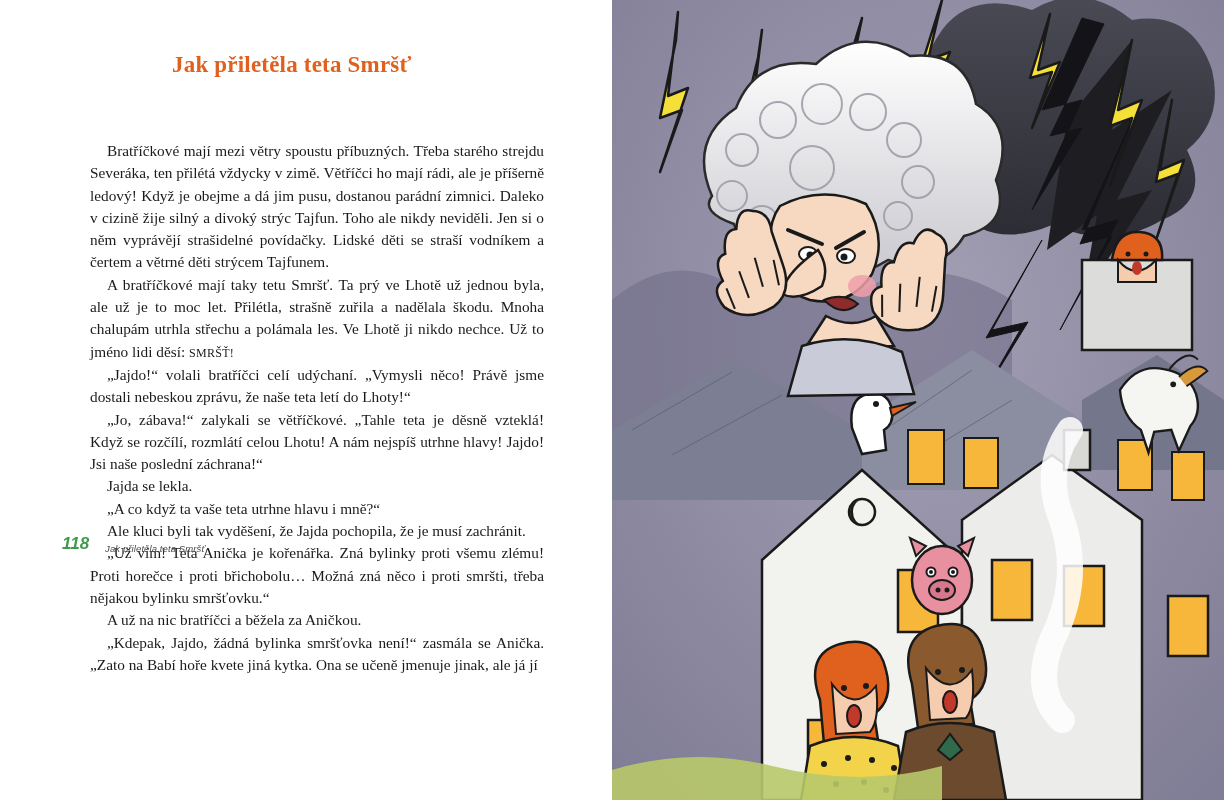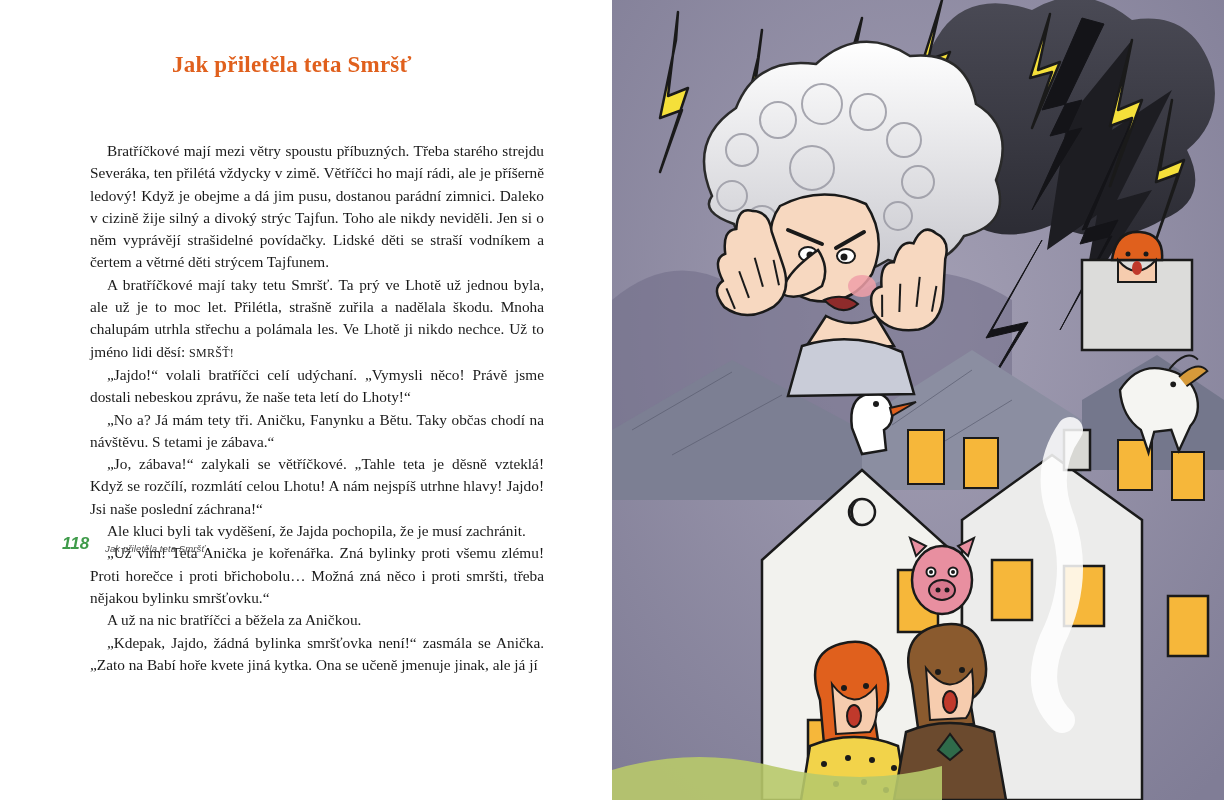--- a/index.html
+++ b/index.html
@@ -109,22 +109,23 @@
 <div class="spread">
 
   <div class="page-left">
 
     <div class="chapter-title">Jak přiletěla teta Smršť</div>
 
     <div class="body-text">
       <p class="indent">Bratříčkové mají mezi větry spoustu příbuzných. Třeba starého strejdu Severáka, ten přilétá vždycky v zimě. Větříčci ho mají rádi, ale je příšerně ledový! Když je obejme a dá jim pusu, dostanou parádní zimnici. Daleko v cizině žije silný a divoký strýc Tajfun. Toho ale nikdy neviděli. Jen si o něm vyprávějí strašidelné povídačky. Lidské děti se straší vodníkem a čertem a větrné děti strýcem Tajfunem.</p>
       <p class="indent">A bratříčkové mají taky tetu Smršť. Ta prý ve Lhotě už jednou byla, ale už je to moc let. Přilétla, strašně zuřila a nadělala škodu. Mnoha chalupám utrhla střechu a polámala les. Ve Lhotě ji nikdo nechce. Už to jméno lidi děsí: <span class="smallcaps">SMRŠŤ!</span></p>
       <p class="indent">„Jajdo!“ volali bratříčci celí udýchaní. „Vymysli něco! Právě jsme dostali nebeskou zprávu, že naše teta letí do Lhoty!“</p>
-      <p class="indent">„No a? Já mám tety tři. Aničku, Fanynku a Bětu. Taky občas chodí na návštěvu. S tetami je zábava.“</p>
       <p class="indent">„Jo, zábava!“ zalykali se větříčkové. „Tahle teta je děsně vzteklá! Když se rozčílí, rozmlátí celou Lhotu! A nám nejspíš utrhne hlavy! Jajdo! Jsi naše poslední záchrana!“</p>
+      <p class="indent">Jajda se lekla.</p>
+      <p class="indent">„A co když ta vaše teta utrhne hlavu i mně?“</p>
       <p class="indent">Ale kluci byli tak vyděšení, že Jajda pochopila, že je musí zachránit.</p>
       <p class="indent">„Už vím! Teta Anička je kořenářka. Zná bylinky proti všemu zlému! Proti horečce i proti břichobolu… Možná zná něco i proti smršti, třeba nějakou bylinku smršťovku.“</p>
       <p class="indent">A už na nic bratříčci a běžela za Aničkou.</p>
       <p class="indent">„Kdepak, Jajdo, žádná bylinka smršťovka není!“ zasmála se Anička. „Zato na Babí hoře kvete jiná kytka. Ona se učeně jmenuje jinak, ale já jí</p>
     </div>
 
     <div class="folio">
       <span class="folio-number">118</span>
       <span class="folio-running">Jak přiletěla teta Smršť</span>
     </div>

